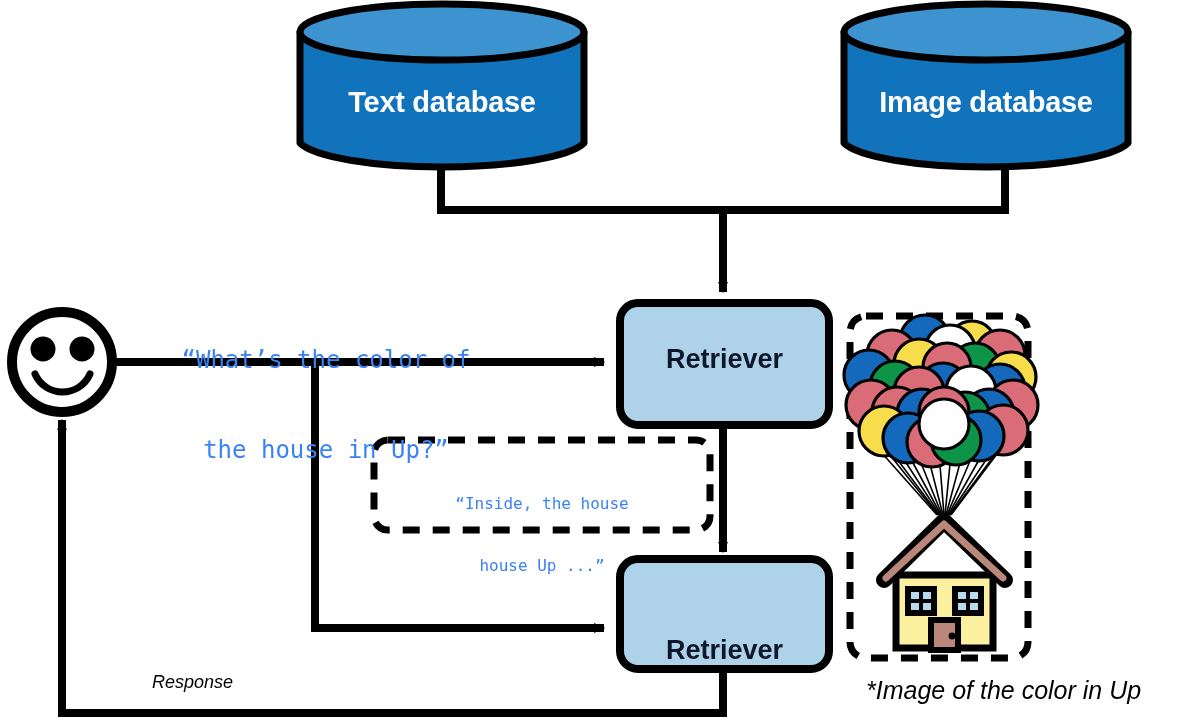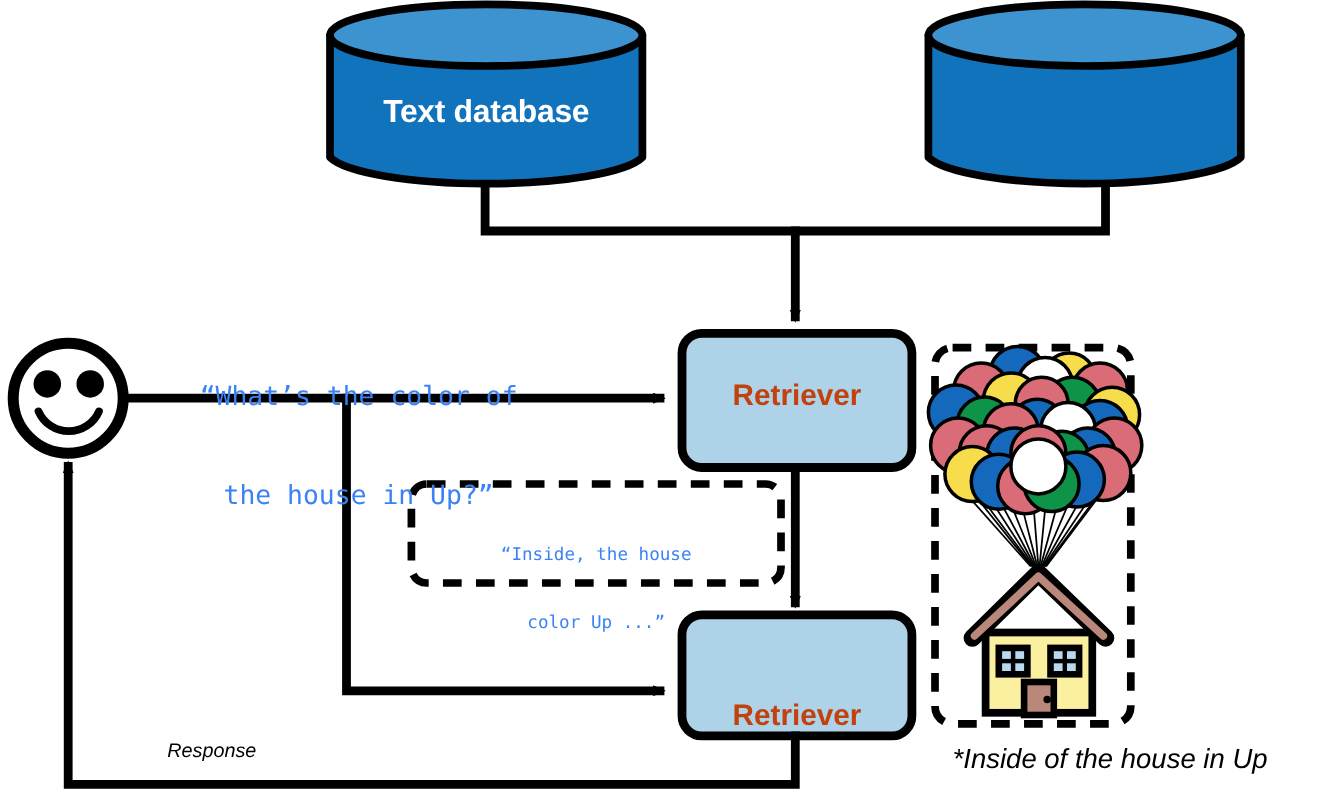--- a/index.html
+++ b/index.html
@@ -13,21 +13,21 @@
     font-weight:700;
     font-size:29px;
     color:#ffffff;
     text-align:center;
     letter-spacing:-0.3px;
   }
   .box-label{
     font-family:"Liberation Sans",sans-serif;
     font-weight:700;
     font-size:27px;
-    color:#c2410c;
+    color:#0f172a;
     text-align:center;
     line-height:1.08;
   }
   .mono-label{
     font-family:"DejaVu Sans Mono","Liberation Mono",monospace;
     font-size:24px;
     color:#3b82f6;
     text-align:center;
     line-height:1.25;
     letter-spacing:0px;
@@ -186,35 +186,36 @@
       <line x1="968" y1="589" x2="968" y2="613" stroke="#000" stroke-width="4"></line>
       <line x1="955" y1="601" x2="981" y2="601" stroke="#000" stroke-width="4"></line>
 
       <rect x="931" y="620" width="27" height="30" fill="#b9887a" stroke="#000" stroke-width="6"></rect>
       <circle cx="952" cy="636" r="3.4" fill="#000"></circle>
     </g>
   </svg>
 
   <div class="txt-label db-label" style="left:292px;top:86px;width:300px;">Text database</div>
 
+  <div class="txt-label db-label" style="left:836px;top:86px;width:300px;">Image database</div>
 
   <div class="txt-label box-label" style="left:620px;top:345px;width:209px;">Retriever</div>
 
   <div class="txt-label box-label" style="left:620px;top:578px;width:209px;">
     <div>Retriever</div>
     
   </div>
 
   <div class="txt-label mono-label" style="left:140px;top:285px;width:372px;">
     <div>“What’s the color of</div>
     <div>the house in Up?”</div>
   </div>
 
   <div class="txt-label mono-label small" style="left:376px;top:452px;width:332px;">
     <div>“Inside, the house</div>
-    <div>color Up ...”</div>
+    <div>house Up ...”</div>
   </div>
 
   <div class="txt-label ital-label" style="left:152px;top:672px;">Response</div>
 
-  <div class="txt-label caption-label" style="left:866px;top:676px;">*Inside of the house in Up</div>
+  <div class="txt-label caption-label" style="left:866px;top:676px;">*Image of the color in Up</div>
 
 </div>
 
 </body></html>

